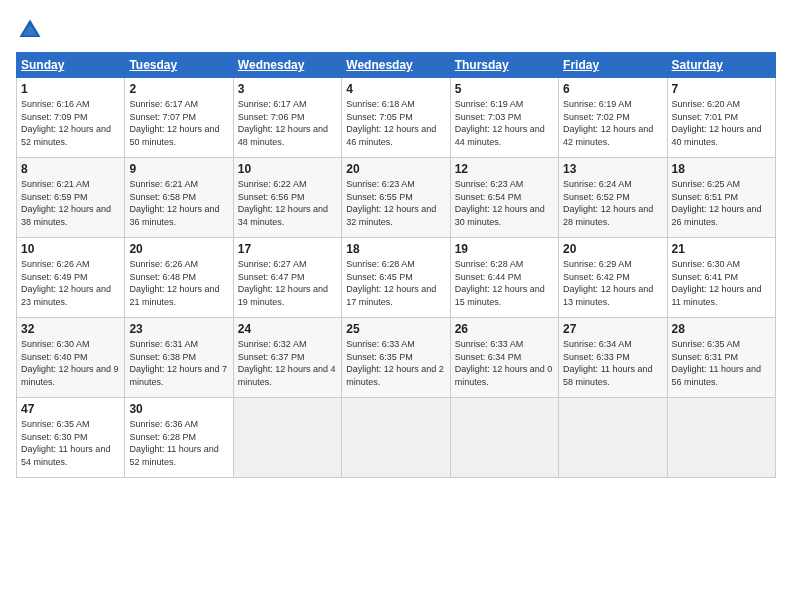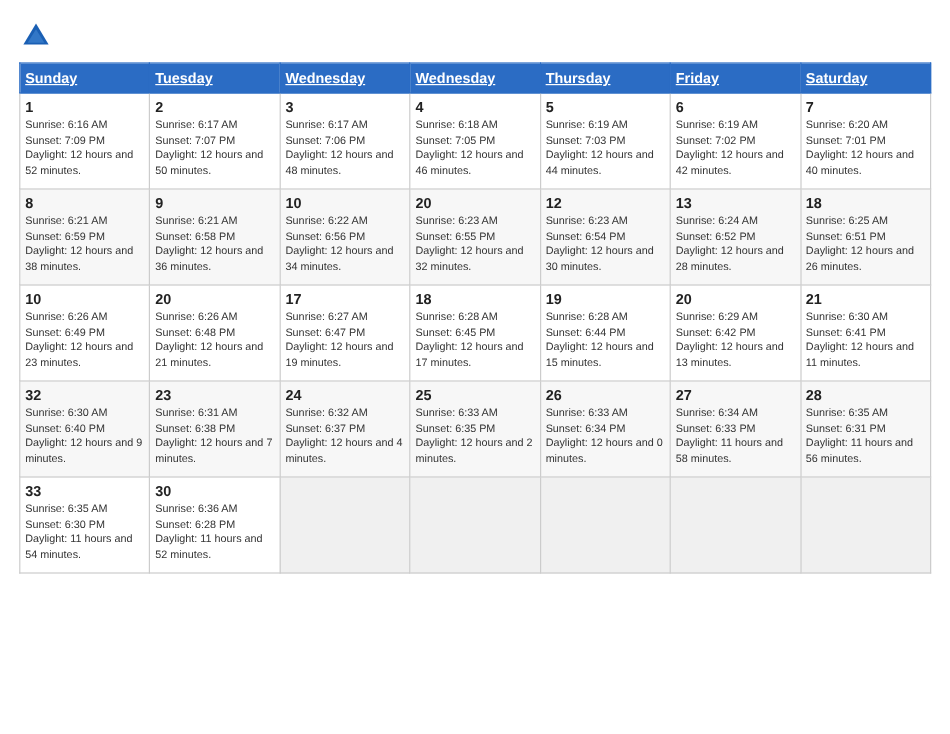--- a/index.html
+++ b/index.html
@@ -184,21 +184,21 @@
           <td><span class="day-num">25</span>
 <span class="cell-text">Sunrise: 6:33 AM<br>Sunset: 6:35 PM<br>Daylight: 12 hours and 2 minutes.</span></td>
           <td><span class="day-num">26</span>
 <span class="cell-text">Sunrise: 6:33 AM<br>Sunset: 6:34 PM<br>Daylight: 12 hours and 0 minutes.</span></td>
           <td><span class="day-num">27</span>
 <span class="cell-text">Sunrise: 6:34 AM<br>Sunset: 6:33 PM<br>Daylight: 11 hours and 58 minutes.</span></td>
           <td><span class="day-num">28</span>
 <span class="cell-text">Sunrise: 6:35 AM<br>Sunset: 6:31 PM<br>Daylight: 11 hours and 56 minutes.</span></td>
         </tr>
         <tr>
-          <td><span class="day-num">33</span>
+          <td><span class="day-num">47</span>
 <span class="cell-text">Sunrise: 6:35 AM<br>Sunset: 6:30 PM<br>Daylight: 11 hours and 54 minutes.</span></td>
           <td><span class="day-num">30</span>
 <span class="cell-text">Sunrise: 6:36 AM<br>Sunset: 6:28 PM<br>Daylight: 11 hours and 52 minutes.</span></td>
           <td class="empty"></td>
           <td class="empty"></td>
           <td class="empty"></td>
           <td class="empty"></td>
           <td class="empty"></td>
         </tr>
       </tbody>

